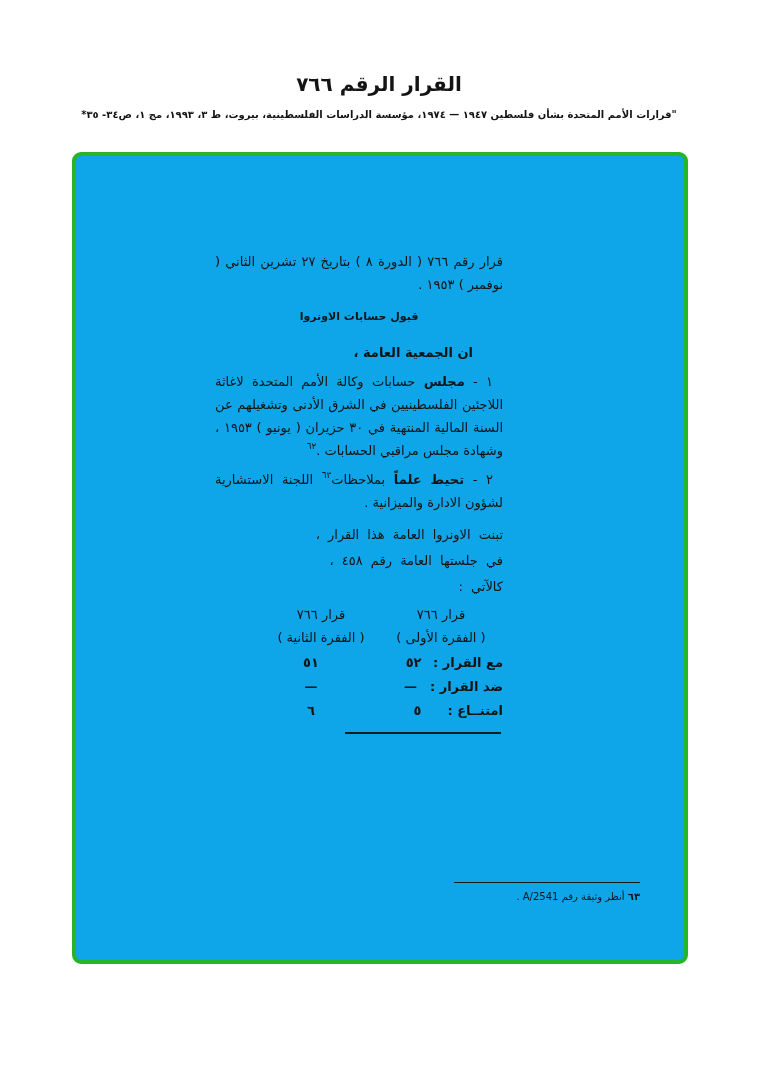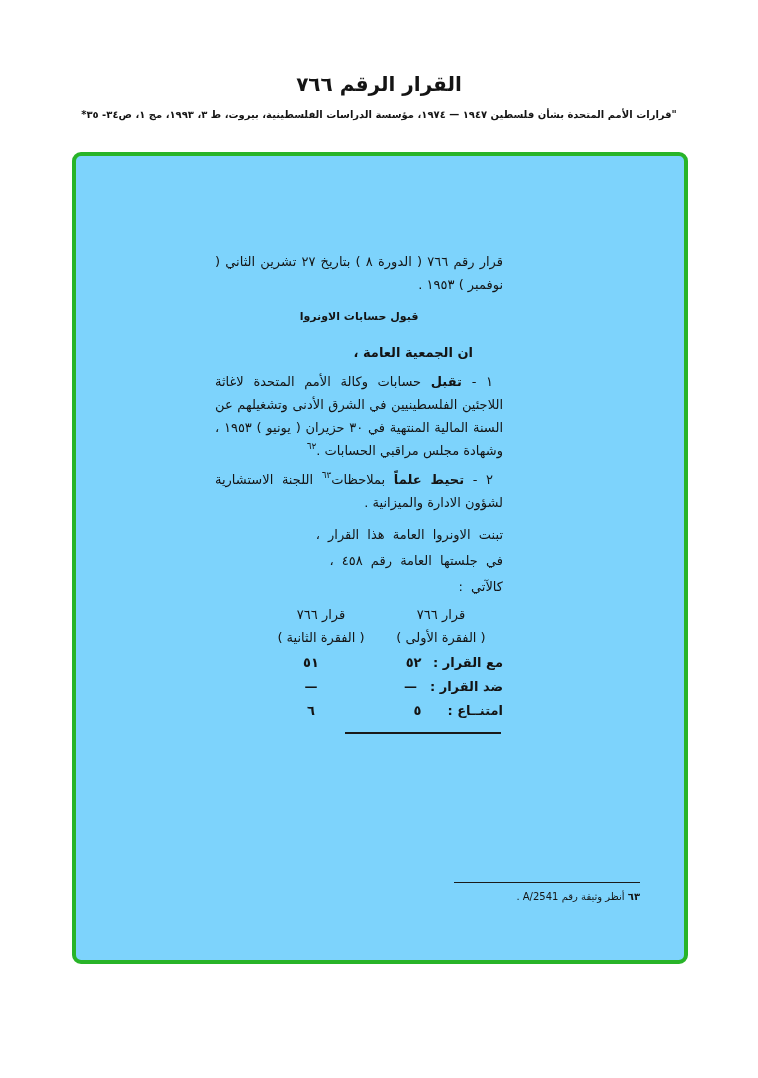--- a/index.html
+++ b/index.html
@@ -12,21 +12,21 @@
   }
 
   
   .doc-header { position:absolute; top:72px; left:0; width:758px; text-align:center; }
   .doc-title  { font-size:20px; font-weight:bold; }
   .doc-citation { margin-top:13px; font-size:10px; font-weight:bold; white-space:nowrap; }
 
   
   .frame {
     position:absolute; left:72px; top:152px; width:616px; height:812px;
-    border:4px solid #28b428; border-radius:9px; background:#7dd3fc;
+    border:4px solid #28b428; border-radius:9px; background:#0ea5e9;
   }
 
   
   .content {
     position:absolute; left:139px; top:94px; width:288px;
     font-size:13px; line-height:23px;
   }
   .res-heading { text-align:justify; }
   .res-title { font-size:11px; font-weight:bold; text-align:center; margin-top:9px; }
   .opening { font-weight:bold; text-align:right; margin-top:13px; padding-right:30px; }
@@ -72,21 +72,21 @@
   <div class="frame">
 
     <div class="content" dir="rtl">
 
       <p class="res-heading">قرار رقم ٧٦٦ ( الدورة ٨ ) بتاريخ ٢٧ تشرين الثاني ( نوفمبر ) ١٩٥٣ .</p>
 
       <h2 class="res-title">قبول حسابات الاونروا</h2>
 
       <p class="opening">ان الجمعية العامة ،</p>
 
-      <p class="para"><span>١ -</span> <b>تقبل</b> <span>حسابات وكالة الأمم المتحدة لاغاثة اللاجئين الفلسطينيين في الشرق الأدنى وتشغيلهم عن السنة المالية المنتهية في ٣٠ حزيران ( يونيو ) ١٩٥٣ ، وشهادة مجلس مراقبي الحسابات .</span><sup class="fnref">٦٢</sup></p>
+      <p class="para"><span>١ -</span> <b>مجلس</b> <span>حسابات وكالة الأمم المتحدة لاغاثة اللاجئين الفلسطينيين في الشرق الأدنى وتشغيلهم عن السنة المالية المنتهية في ٣٠ حزيران ( يونيو ) ١٩٥٣ ، وشهادة مجلس مراقبي الحسابات .</span><sup class="fnref">٦٢</sup></p>
 
       <p class="para"><span>٢ -</span> <b>تحيط علماً</b> <span>بملاحظات</span><sup class="fnref">٦٣</sup> <span>اللجنة الاستشارية لشؤون الادارة والميزانية .</span></p>
 
       <p class="adoption adoption-first">تبنت الاونروا العامة هذا القرار ،</p>
       <p class="adoption">في جلستها العامة رقم ٤٥٨ ،</p>
       <p class="adoption">كالآتي :</p>
 
       <div class="vote-table">
         <div class="vt-headers">
           <span class="vt-h vt-h1">قرار ٧٦٦</span>

